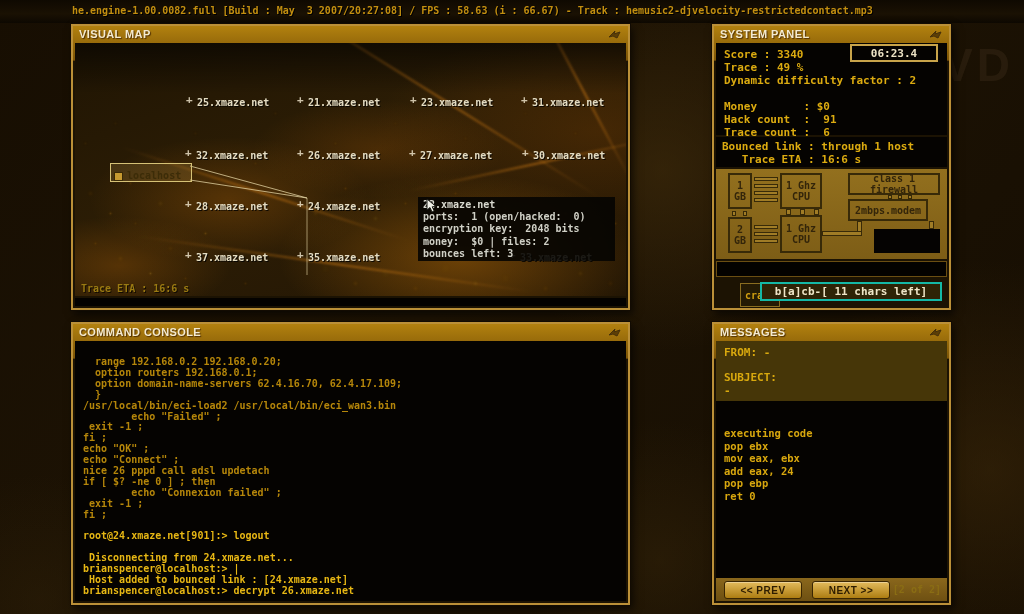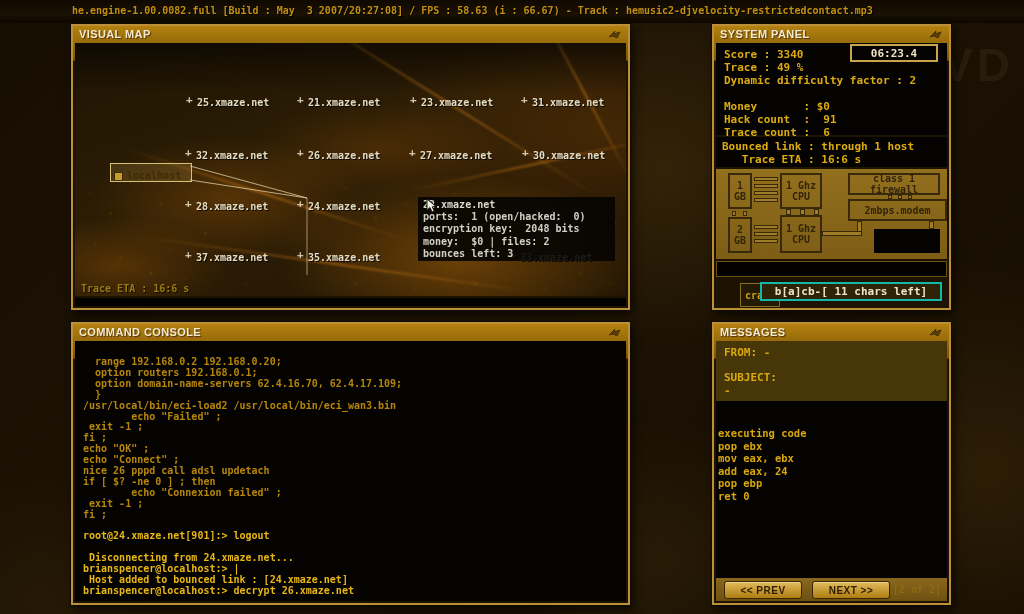--- a/index.html
+++ b/index.html
@@ -94,21 +94,21 @@
     box-sizing:border-box;display:flex;align-items:center;justify-content:center;
     font:bold 10px "DejaVu Sans Mono",monospace;color:#cf9d10;cursor:pointer;margin-left:20px;}
   #passfield{position:absolute;left:44px;top:3px;width:182px;height:19px;background:#2e2306;border:2px solid #14b8a6;
     box-sizing:border-box;display:flex;align-items:center;justify-content:center;
     font:bold 11px "DejaVu Sans Mono",monospace;color:#efe6c8;}
   
   #msgs{left:712px;top:322px;width:239px;height:283px;}
   #fromsub{position:absolute;left:2px;top:17px;right:2px;height:60px;background:#463608;padding:5px 0 0 8px;box-sizing:border-box;}
   #fromsub .sline{color:#d9a90e;}
   #subjline{margin-top:12px;}
-  #msgbody{position:absolute;left:2px;top:77px;right:2px;height:179px;background:#050301;padding:26px 0 0 2px;box-sizing:border-box;}
+  #msgbody{position:absolute;left:2px;top:77px;right:2px;height:179px;background:#050301;padding:26px 0 0 8px;box-sizing:border-box;}
   .mline{font:bold 10.5px "DejaVu Sans Mono",monospace;line-height:12.5px;color:#d8a70e;}
   #msgbar{position:absolute;left:2px;right:2px;bottom:2px;height:23px;background:linear-gradient(#8a671c,#6e5012);}
   .navbtn{position:absolute;top:3px;height:16px;width:76px;border:1px solid #3a2602;border-radius:3px;
     background:linear-gradient(#e3bb5c,#ad7d12);box-shadow:inset 0 1px 0 rgba(255,255,255,.35);
     display:flex;align-items:center;justify-content:center;
     font:bold 10px "Liberation Sans",sans-serif;color:#2e1d00;letter-spacing:.5px;cursor:pointer;}
   #prevbtn{left:8px;} #nextbtn{left:96px;}
   #pageind{position:absolute;right:6px;top:6px;font:bold 10px "DejaVu Sans Mono",monospace;color:#8a6d14;}
 </style>
 </head>
@@ -284,21 +284,21 @@
     <div id="bounce">
       <div class="sline pre">Bounced link : through 1 host</div>
       <div class="sline pre">   Trace ETA : 16:6 s</div>
     </div>
     <div id="hw">
       <div class="hwbox" style="left:12px;top:4px;width:24px;height:36px;">1
 GB</div>
       <div class="hwbox" style="left:64px;top:4px;width:42px;height:36px;">1 Ghz
 CPU</div>
       <div class="hwbox" style="left:132px;top:4px;width:92px;height:22px;">class 1 firewall</div>
-      <div class="hwbox" style="left:132px;top:30px;width:99px;height:22px;">2mbps.modem</div>
+      <div class="hwbox" style="left:132px;top:30px;width:80px;height:22px;">2mbps.modem</div>
       <div class="hwbox" style="left:12px;top:48px;width:24px;height:36px;">2
 GB</div>
       <div class="hwbox" style="left:64px;top:46px;width:42px;height:38px;">1 Ghz
 CPU</div>
       <div id="hwblack"></div>
       <div class="conn" style="left:38px;top:8px;width:24px;height:4px;"></div>
       <div class="conn" style="left:38px;top:15px;width:24px;height:4px;"></div>
       <div class="conn" style="left:38px;top:22px;width:24px;height:4px;"></div>
       <div class="conn" style="left:38px;top:29px;width:24px;height:4px;"></div>
       <div class="conn" style="left:38px;top:56px;width:24px;height:4px;"></div>

